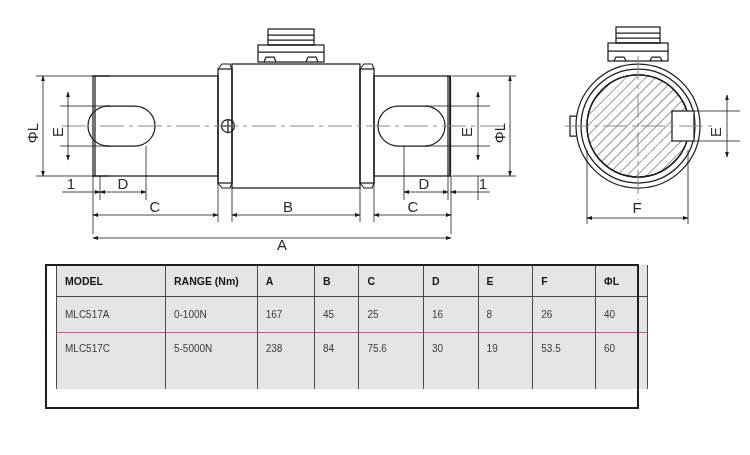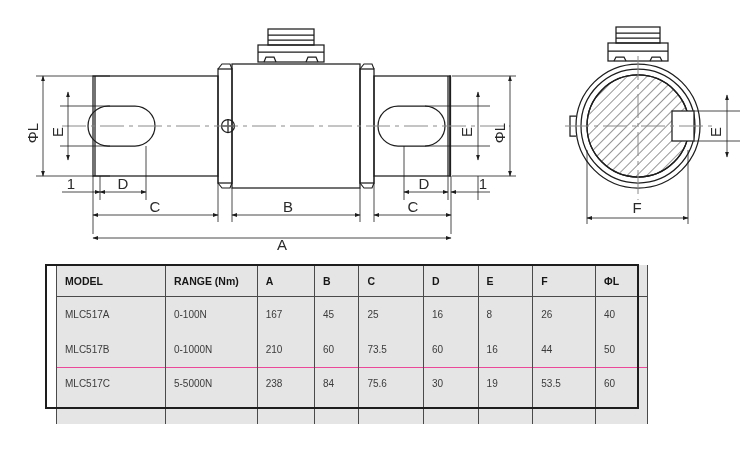--- a/index.html
+++ b/index.html
@@ -250,31 +250,20 @@
         <td>MLC517A</td>
         <td>0-100N</td>
         <td>167</td>
         <td>45</td>
         <td class="cell-c">25</td>
         <td>16</td>
         <td>8</td>
         <td class="cell-f">26</td>
         <td>40</td>
       </tr>
-      <tr>
-        <td>MLC517B</td>
-        <td>0-1000N</td>
-        <td>210</td>
-        <td>60</td>
-        <td class="cell-c">73.5</td>
-        <td>60</td>
-        <td>16</td>
-        <td class="cell-f">44</td>
-        <td>50</td>
-      </tr>
       <tr class="sep-row">
         <td>MLC517C</td>
         <td>5-5000N</td>
         <td>238</td>
         <td>84</td>
         <td class="cell-c">75.6</td>
         <td>30</td>
         <td>19</td>
         <td class="cell-f">53.5</td>
         <td>60</td>

